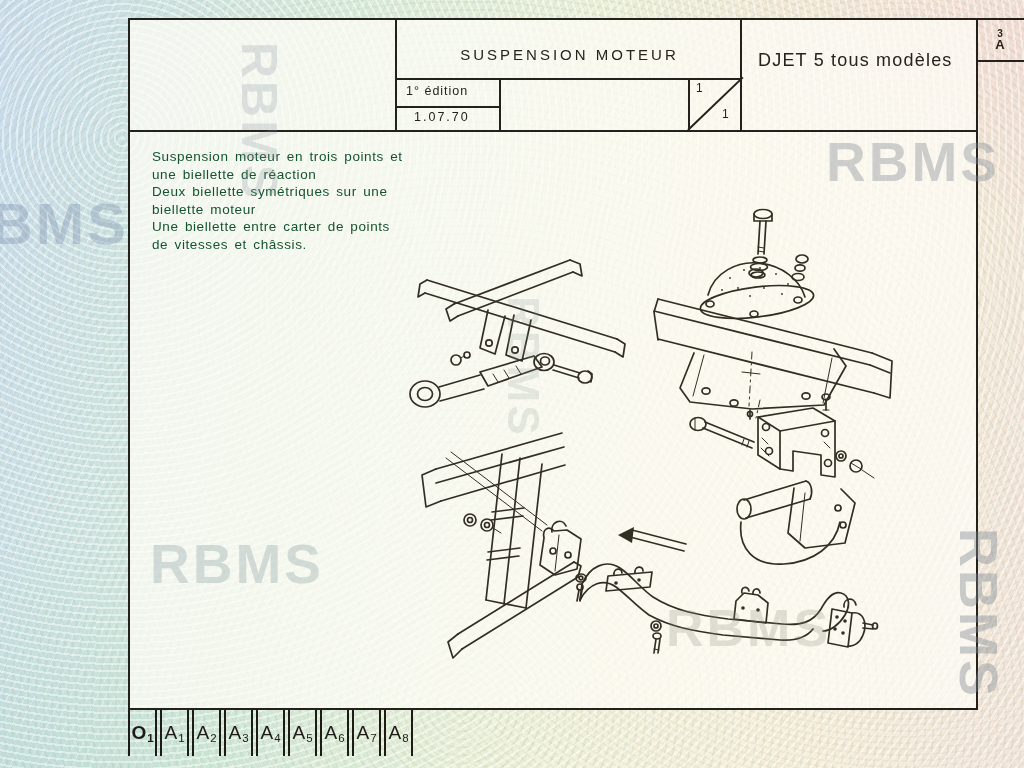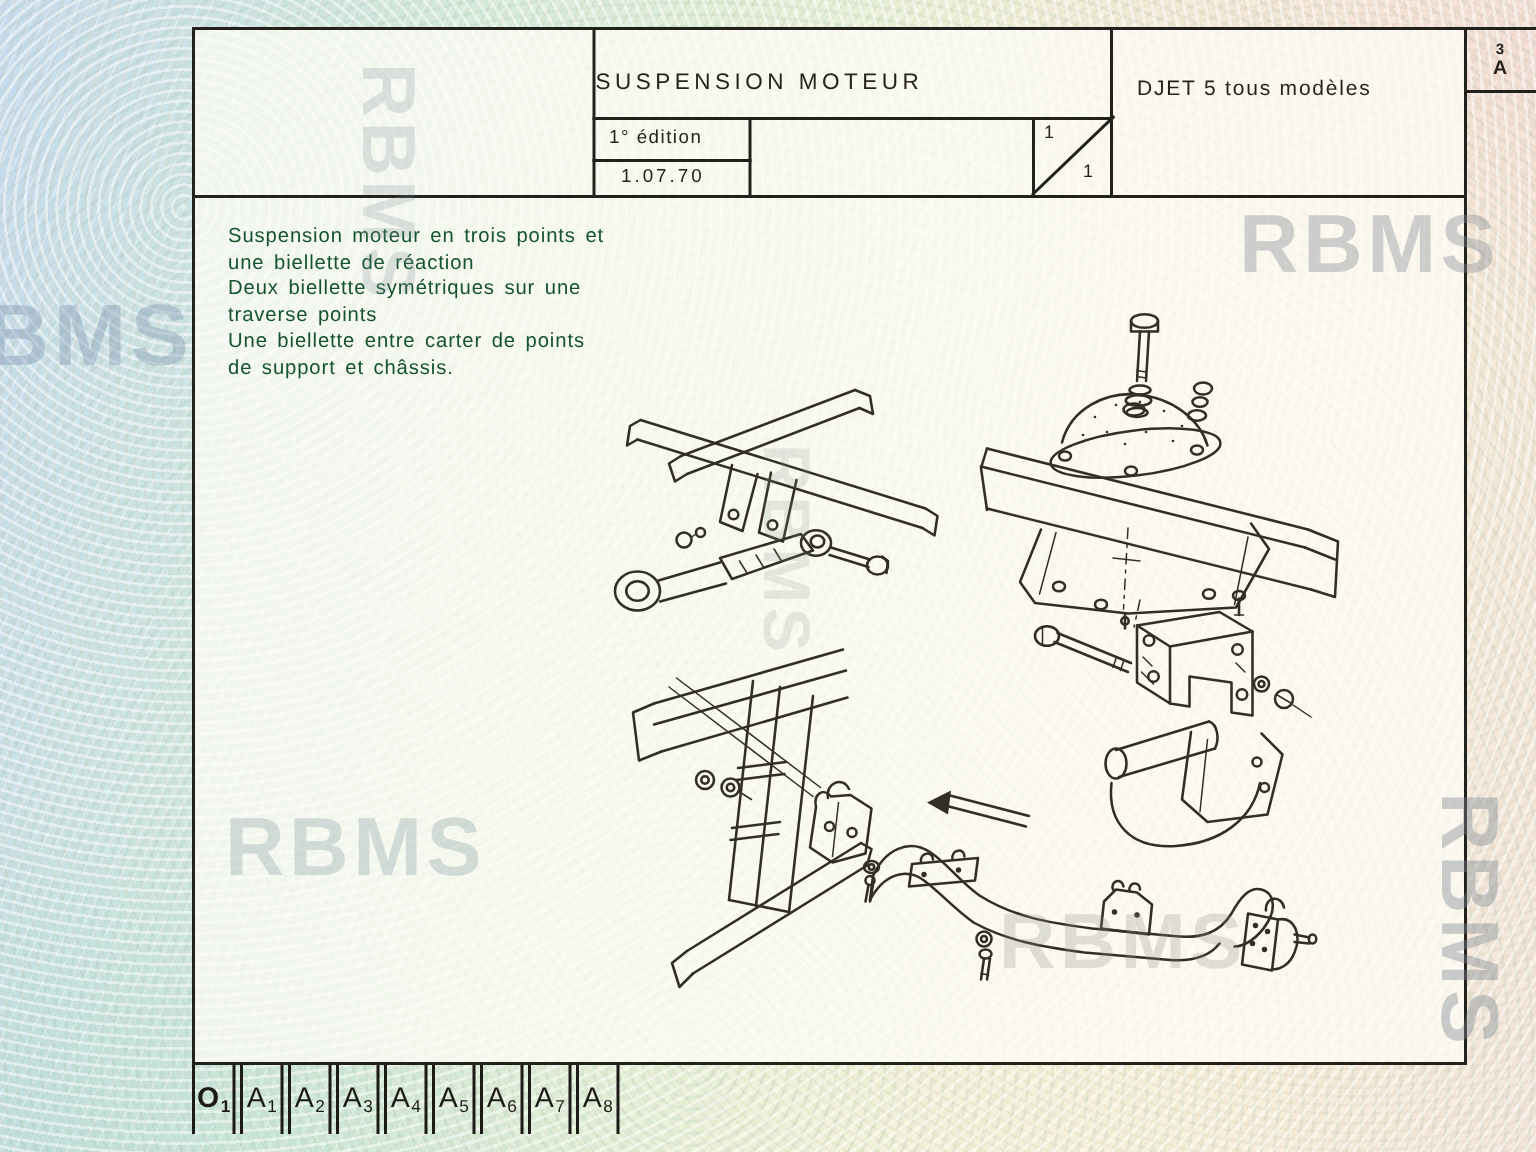--- a/index.html
+++ b/index.html
@@ -21,23 +21,23 @@
   }
   .page{
     position:absolute;left:128px;top:18px;width:850px;height:692px;
     border:2px solid #23211c;box-sizing:border-box;
     background:rgba(253,252,246,.74);z-index:2;
   }
   .hline,.vline{position:absolute;background:#23211c;}
   .hline{height:2px;} .vline{width:2px;}
   .diag{position:absolute;left:558px;top:109px;width:76px;height:2px;background:#23211c;
         transform:rotate(-43.8deg);transform-origin:0 50%;}
-  .title{position:absolute;left:267px;top:26px;width:345px;
+  .title{position:absolute;left:267px;top:26px;width:345px;text-align:center;
          font-size:15px;letter-spacing:3px;}
-  .model{position:absolute;left:628px;top:30px;font-size:14px;letter-spacing:1.2px;}
+  .model{position:absolute;left:628px;top:30px;font-size:18px;letter-spacing:1.2px;}
   .edition{position:absolute;left:276px;top:64px;font-size:12.5px;letter-spacing:1px;}
   .edate{position:absolute;left:284px;top:90px;font-size:12.5px;letter-spacing:2px;}
   .sheet-cur{position:absolute;left:566px;top:61px;font-size:12px;}
   .sheet-tot{position:absolute;left:592px;top:87px;font-size:12px;}
   .section-tab{
     position:absolute;left:976px;top:18px;width:48px;height:44px;z-index:2;
     border-top:2px solid #23211c;border-bottom:2px solid #23211c;box-sizing:border-box;
     display:flex;flex-direction:column;align-items:center;justify-content:center;
     font-weight:700;line-height:1;
   }
@@ -88,23 +88,23 @@
   <div class="model">DJET 5  tous modèles</div>
   <div class="edition">1° édition</div>
   <div class="edate">1.07.70</div>
   <div class="sheet-cur">1</div>
   <div class="sheet-tot">1</div>
 
   <div class="desc">
     <div>Suspension moteur en trois points et</div>
     <div>une biellette de réaction</div>
     <div>Deux biellette symétriques sur une</div>
-    <div>traverse points</div>
+    <div>biellette moteur</div>
     <div>Une biellette entre carter de points</div>
-    <div>de support et châssis.</div>
+    <div>de vitesses et châssis.</div>
   </div>
 
   <svg class="diagram" viewBox="0 0 530 470">
     <g>
       <path class="s" d="M35,78 L225,137"></path>
         <path class="s" d="M33,91 L223,150"></path>
       <path class="s" d="M35,78 L28,82 L26,95 L33,91"></path>
       <path class="s" d="M225,137 L233,142 L231,155 L223,150"></path>
       <path class="s" d="M62,102 L178,58"></path>
         <path class="s" d="M66,114 L181,70"></path>

